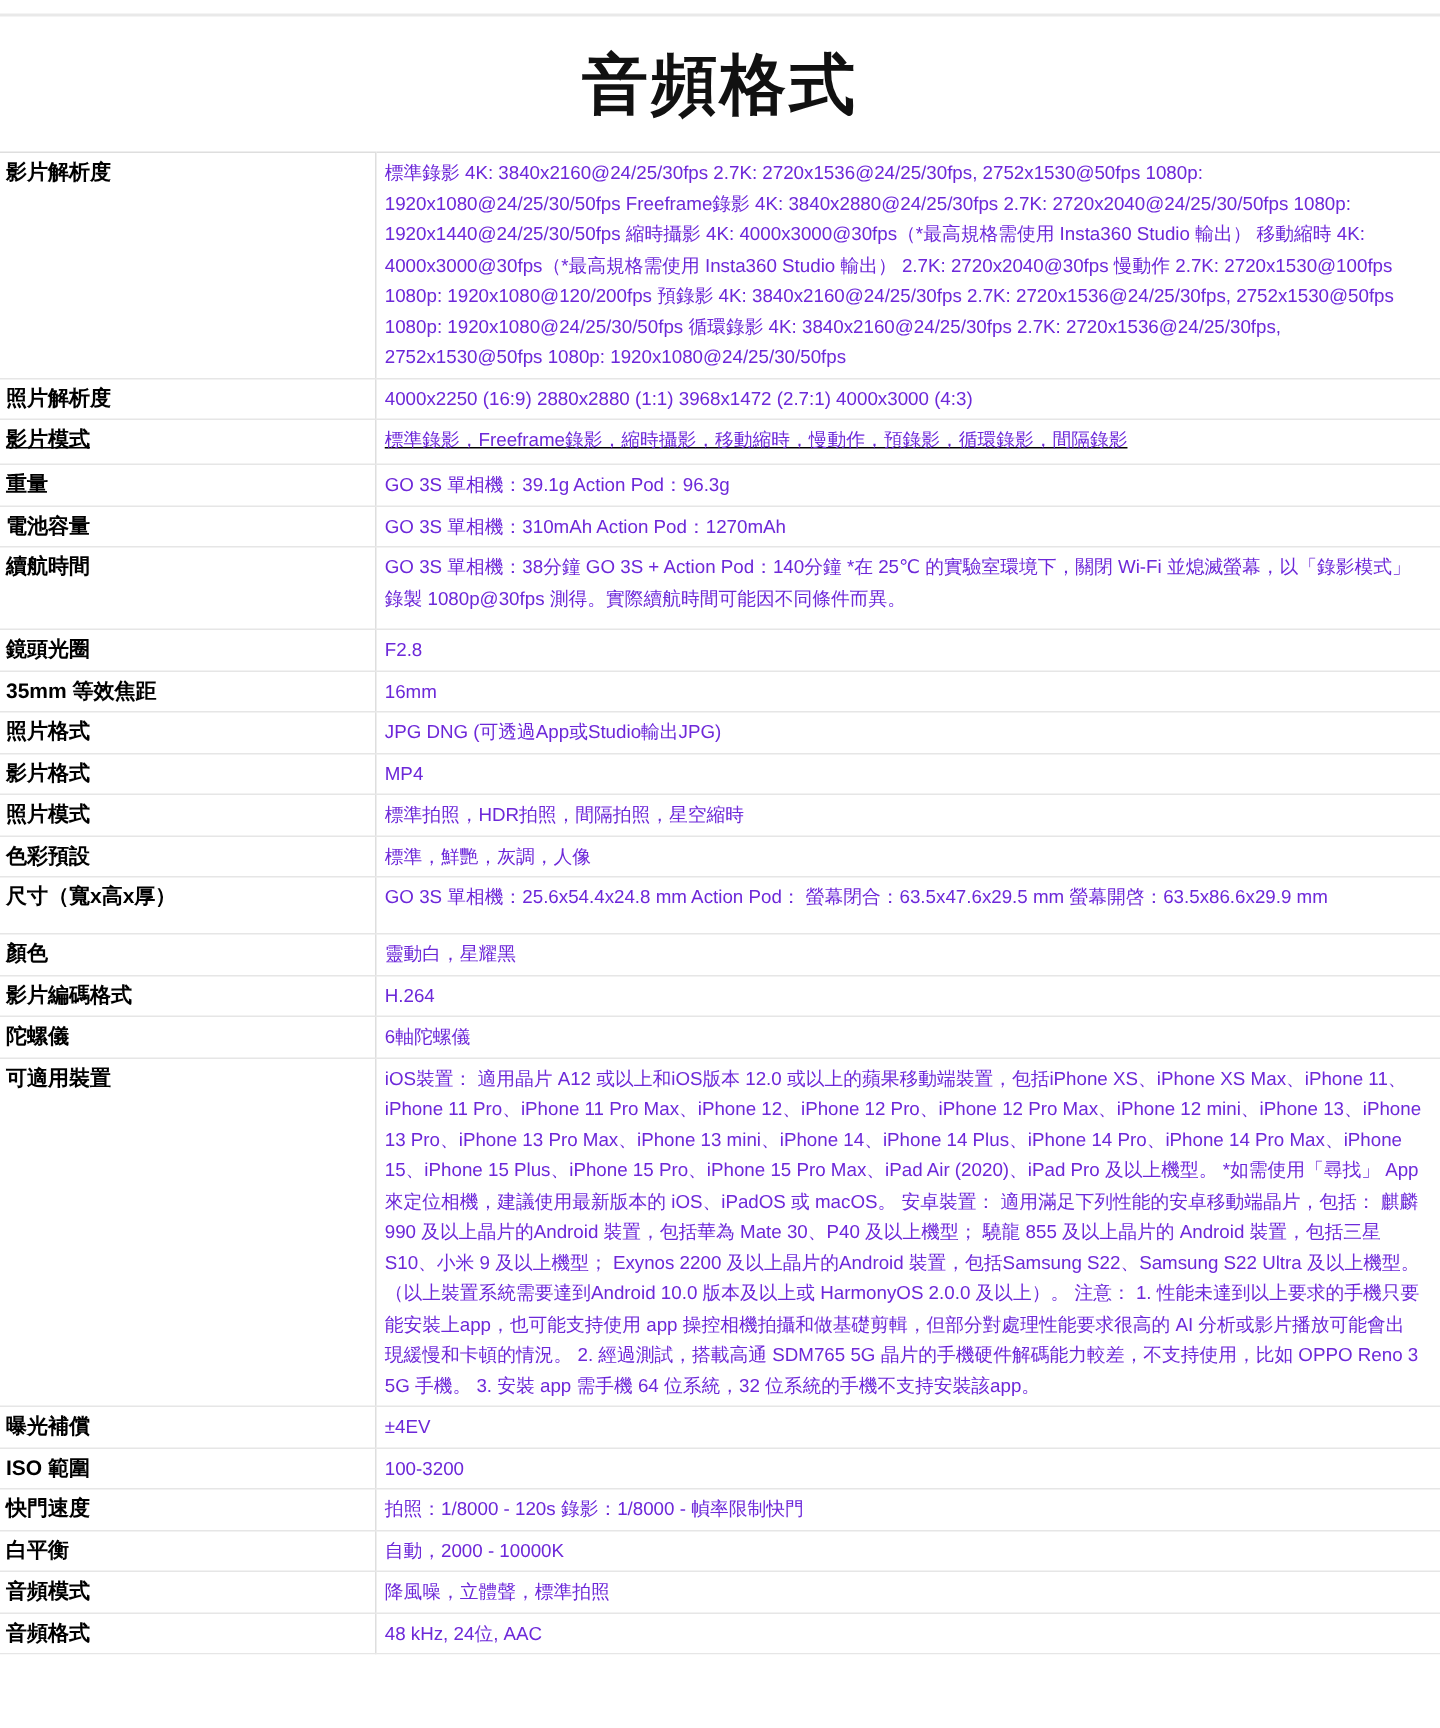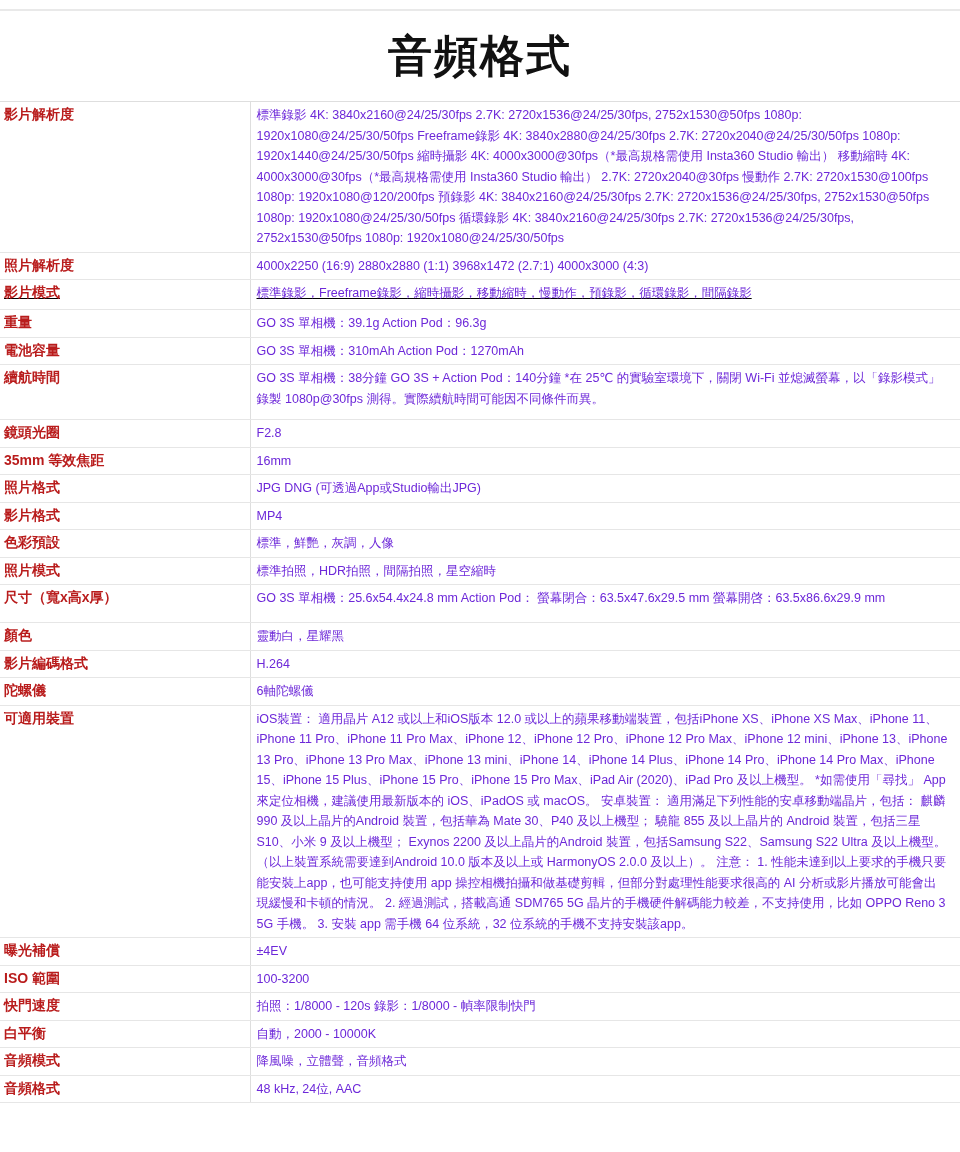--- a/index.html
+++ b/index.html
@@ -35,21 +35,21 @@
   tr.row-sp32 { height: 32px; }
   tr.row-sp38 { height: 38px; }
   tr.row-sp55 { height: 55px; }
   td {
     vertical-align: top;
     border-bottom: 1px solid #e6e6e6;
   }
   td.label {
     font-weight: 700;
     font-size: 14px;
-    color: #b91c1c;
+    color: #000000;
     padding: 3px 8px 3px 4px;
     border-right: 1px solid #dedede;
     line-height: 19px;
   }
   td.value {
     font-size: 12.5px;
     color: #6d28d9;
     padding: 3px 12px 3px 6px;
     line-height: 20.5px;
     word-break: break-word;
@@ -102,26 +102,26 @@
     </tr>
     <tr class="row">
       <td class="label">照片格式</td>
       <td class="value">JPG DNG (可透過App或Studio輸出JPG)</td>
     </tr>
     <tr class="row">
       <td class="label">影片格式</td>
       <td class="value">MP4</td>
     </tr>
     <tr class="row">
+      <td class="label">照片模式</td>
+      <td class="value">標準拍照，HDR拍照，間隔拍照，星空縮時</td>
+    </tr>
+    <tr class="row">
       <td class="label">色彩預設</td>
       <td class="value">標準，鮮艷，灰調，人像</td>
-    </tr>
-    <tr class="row">
-      <td class="label">照片模式</td>
-      <td class="value">標準拍照，HDR拍照，間隔拍照，星空縮時</td>
     </tr>
     <tr class="row row-sp38">
       <td class="label">尺寸（寬x高x厚）</td>
       <td class="value">GO 3S 單相機：25.6x54.4x24.8 mm Action Pod： 螢幕閉合：63.5x47.6x29.5 mm 螢幕開啓：63.5x86.6x29.9 mm</td>
     </tr>
     <tr class="row">
       <td class="label">顏色</td>
       <td class="value">靈動白，星耀黑</td>
     </tr>
     <tr class="row">
@@ -147,21 +147,21 @@
     <tr class="row">
       <td class="label">快門速度</td>
       <td class="value">拍照：1/8000 - 120s 錄影：1/8000 - 幀率限制快門</td>
     </tr>
     <tr class="row">
       <td class="label">白平衡</td>
       <td class="value">自動，2000 - 10000K</td>
     </tr>
     <tr class="row">
       <td class="label">音頻模式</td>
-      <td class="value">降風噪，立體聲，音頻格式</td>
+      <td class="value">降風噪，立體聲，標準拍照</td>
     </tr>
     <tr class="row">
       <td class="label">音頻格式</td>
       <td class="value">48 kHz, 24位, AAC</td>
     </tr>
 
   </tbody>
 </table>
 
 </body></html>

